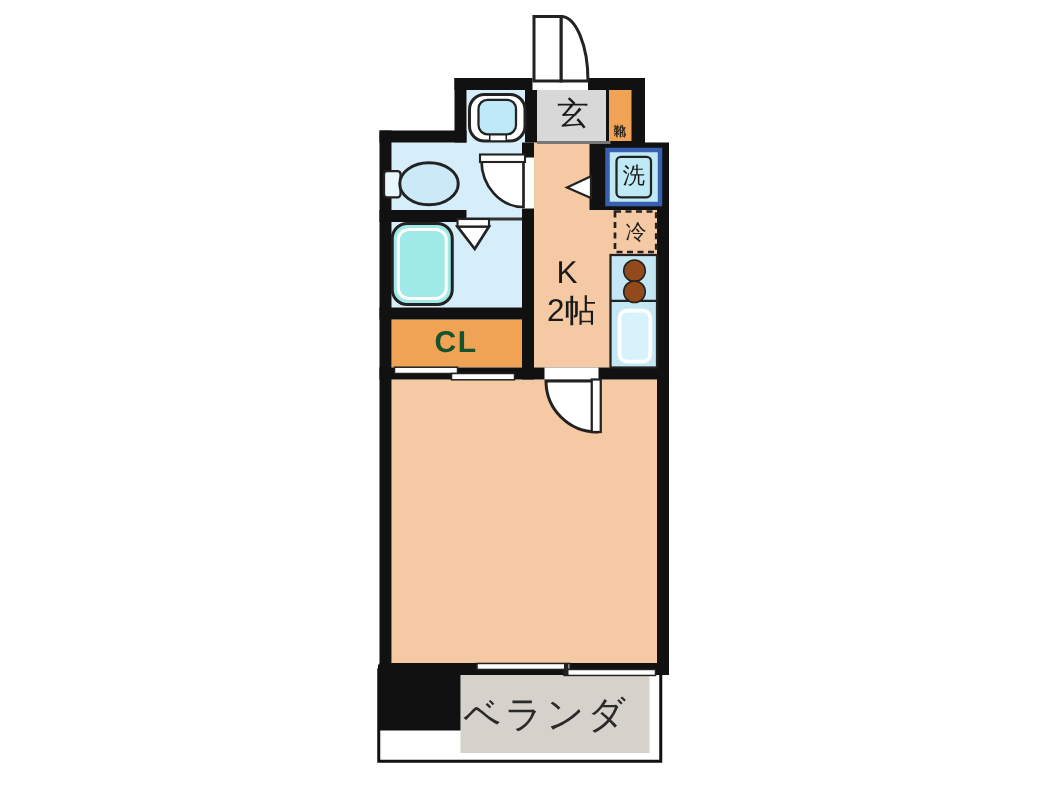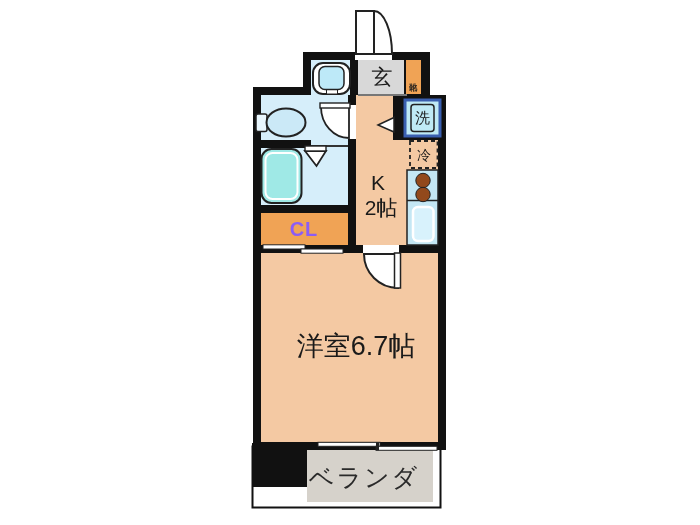--- a/index.html
+++ b/index.html
@@ -11,21 +11,21 @@
   .label{
     position:absolute;transform:translate(-50%,-50%);
     color:#1a1a1a;white-space:nowrap;line-height:1.05;text-align:center;
     font-family:"Liberation Sans", sans-serif;
   }
   .lbl-genkan{font-size:21px;}
   .lbl-shoebox{font-size:8.5px;writing-mode:vertical-rl;letter-spacing:1px;line-height:1;}
   .lbl-washer{font-size:15px;}
   .lbl-fridge{font-size:14px;}
   .lbl-kitchen{font-size:21px;}
-  .lbl-closet{font-size:20px;color:#8b5cf6;font-weight:600;letter-spacing:1px;}
+  .lbl-closet{font-size:20px;color:#14532d;font-weight:600;letter-spacing:1px;}
   .lbl-room{font-size:27px;}
   .lbl-veranda{font-size:25px;color:#2a2a2a;letter-spacing:2px;text-align:center;}
   .region{position:absolute;pointer-events:none;}
 </style>
 </head>
 <body>
 
 <div class="canvas">
 
   <svg width="700" height="525" viewBox="0 0 700 525">
@@ -129,16 +129,15 @@
   <div class="label lbl-shoebox" style="left:413.5px;top:77px;">靴箱</div>
   <div class="label lbl-washer" style="left:422.5px;top:118px;">洗</div>
   <div class="label lbl-fridge" style="left:424px;top:154.5px;">冷</div>
 
   <div class="region" style="left:352px;top:170px;width:56px;height:56px;">
     <div class="label lbl-kitchen" style="left:26px;top:13px;">K</div>
     <div class="label lbl-kitchen" style="left:29px;top:38px;">2帖</div>
   </div>
 
   <div class="label lbl-closet" style="left:304px;top:229px;">CL</div>
-  <div class="label lbl-room" style="left:356px;top:346px;">洋室6.7帖</div>
   <div class="label lbl-veranda" style="left:364px;top:477px;">ベランダ</div>
 
 </div>
 
 </body></html>

